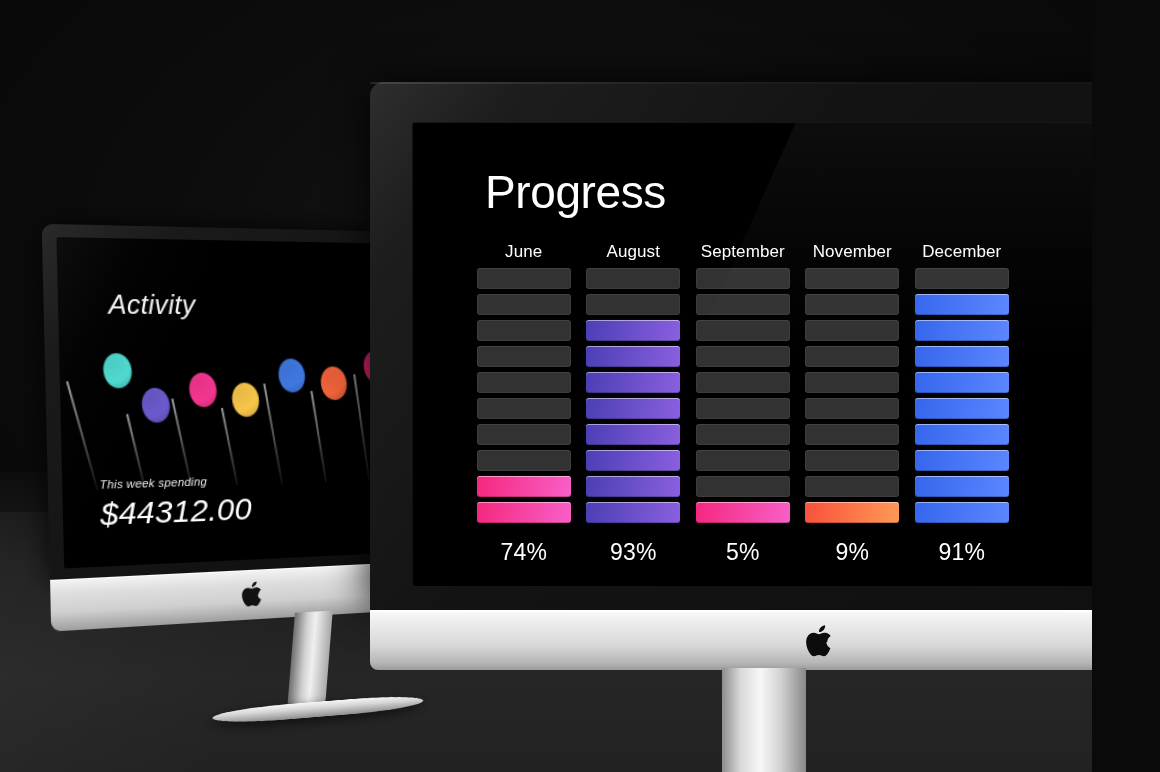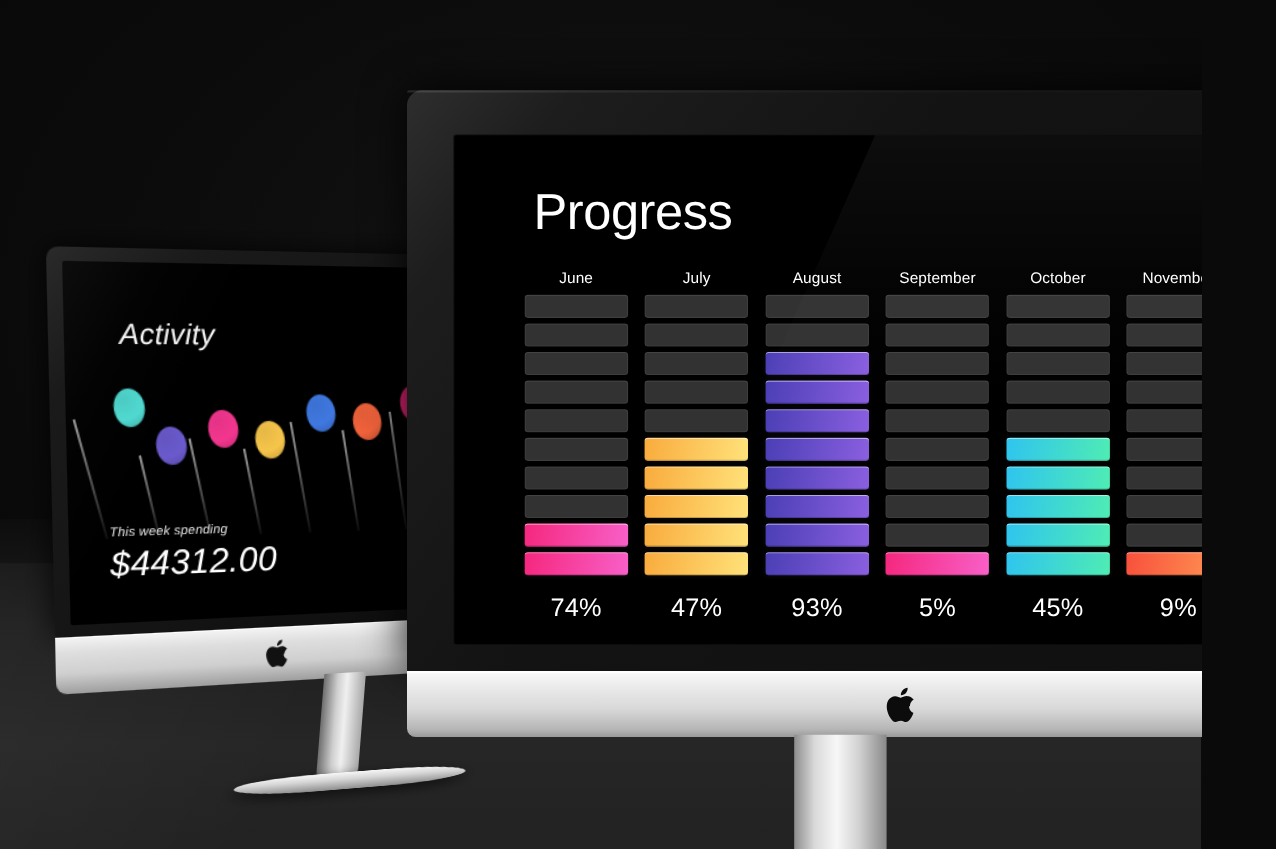--- a/index.html
+++ b/index.html
@@ -161,21 +161,21 @@
     align-items:stretch;
   }
   .col {
     flex:0 0 109.5px;
     display:flex;
     flex-direction:column;
     align-items:center;
   }
   .col-label {
     color:#fff;
-    font-size:14px;
+    font-size:17px;
     font-weight:400;
     height:30px;
     line-height:22px;
     white-space:nowrap;
     letter-spacing:0.1px;
   }
   .segments {
     display:flex;
     flex-direction:column-reverse;
     justify-content:flex-start;
@@ -306,36 +306,20 @@
                 <div class="seg"></div>
                 <div class="seg"></div>
                 <div class="seg"></div>
                 <div class="seg"></div>
                 <div class="seg"></div>
                 <div class="seg"></div>
               </div>
               <div class="col-pct">74%</div>
             </div>
             <div class="col">
-              <div class="col-label">July</div>
-              <div class="segments">
-                <div class="seg on" style="background: linear-gradient(100deg, rgb(249, 171, 61) 0%, rgb(255, 226, 122) 100%);"></div>
-                <div class="seg on" style="background: linear-gradient(100deg, rgb(249, 171, 61) 0%, rgb(255, 226, 122) 100%);"></div>
-                <div class="seg on" style="background: linear-gradient(100deg, rgb(249, 171, 61) 0%, rgb(255, 226, 122) 100%);"></div>
-                <div class="seg on" style="background: linear-gradient(100deg, rgb(249, 171, 61) 0%, rgb(255, 226, 122) 100%);"></div>
-                <div class="seg on" style="background: linear-gradient(100deg, rgb(249, 171, 61) 0%, rgb(255, 226, 122) 100%);"></div>
-                <div class="seg"></div>
-                <div class="seg"></div>
-                <div class="seg"></div>
-                <div class="seg"></div>
-                <div class="seg"></div>
-              </div>
-              <div class="col-pct">47%</div>
-            </div>
-            <div class="col">
               <div class="col-label">August</div>
               <div class="segments">
                 <div class="seg on" style="background: linear-gradient(100deg, rgb(75, 63, 181) 0%, rgb(138, 95, 224) 100%);"></div>
                 <div class="seg on" style="background: linear-gradient(100deg, rgb(75, 63, 181) 0%, rgb(138, 95, 224) 100%);"></div>
                 <div class="seg on" style="background: linear-gradient(100deg, rgb(75, 63, 181) 0%, rgb(138, 95, 224) 100%);"></div>
                 <div class="seg on" style="background: linear-gradient(100deg, rgb(75, 63, 181) 0%, rgb(138, 95, 224) 100%);"></div>
                 <div class="seg on" style="background: linear-gradient(100deg, rgb(75, 63, 181) 0%, rgb(138, 95, 224) 100%);"></div>
                 <div class="seg on" style="background: linear-gradient(100deg, rgb(75, 63, 181) 0%, rgb(138, 95, 224) 100%);"></div>
                 <div class="seg on" style="background: linear-gradient(100deg, rgb(75, 63, 181) 0%, rgb(138, 95, 224) 100%);"></div>
                 <div class="seg on" style="background: linear-gradient(100deg, rgb(75, 63, 181) 0%, rgb(138, 95, 224) 100%);"></div>
@@ -352,36 +336,20 @@
                 <div class="seg"></div>
                 <div class="seg"></div>
                 <div class="seg"></div>
                 <div class="seg"></div>
                 <div class="seg"></div>
                 <div class="seg"></div>
                 <div class="seg"></div>
                 <div class="seg"></div>
               </div>
               <div class="col-pct">5%</div>
-            </div>
-            <div class="col">
-              <div class="col-label">October</div>
-              <div class="segments">
-                <div class="seg on" style="background: linear-gradient(100deg, rgb(47, 196, 239) 0%, rgb(79, 236, 180) 100%);"></div>
-                <div class="seg on" style="background: linear-gradient(100deg, rgb(47, 196, 239) 0%, rgb(79, 236, 180) 100%);"></div>
-                <div class="seg on" style="background: linear-gradient(100deg, rgb(47, 196, 239) 0%, rgb(79, 236, 180) 100%);"></div>
-                <div class="seg on" style="background: linear-gradient(100deg, rgb(47, 196, 239) 0%, rgb(79, 236, 180) 100%);"></div>
-                <div class="seg on" style="background: linear-gradient(100deg, rgb(47, 196, 239) 0%, rgb(79, 236, 180) 100%);"></div>
-                <div class="seg"></div>
-                <div class="seg"></div>
-                <div class="seg"></div>
-                <div class="seg"></div>
-                <div class="seg"></div>
-              </div>
-              <div class="col-pct">45%</div>
             </div>
             <div class="col">
               <div class="col-label">November</div>
               <div class="segments">
                 <div class="seg on" style="background: linear-gradient(100deg, rgb(248, 80, 60) 0%, rgb(255, 154, 85) 100%);"></div>
                 <div class="seg"></div>
                 <div class="seg"></div>
                 <div class="seg"></div>
                 <div class="seg"></div>
                 <div class="seg"></div>

